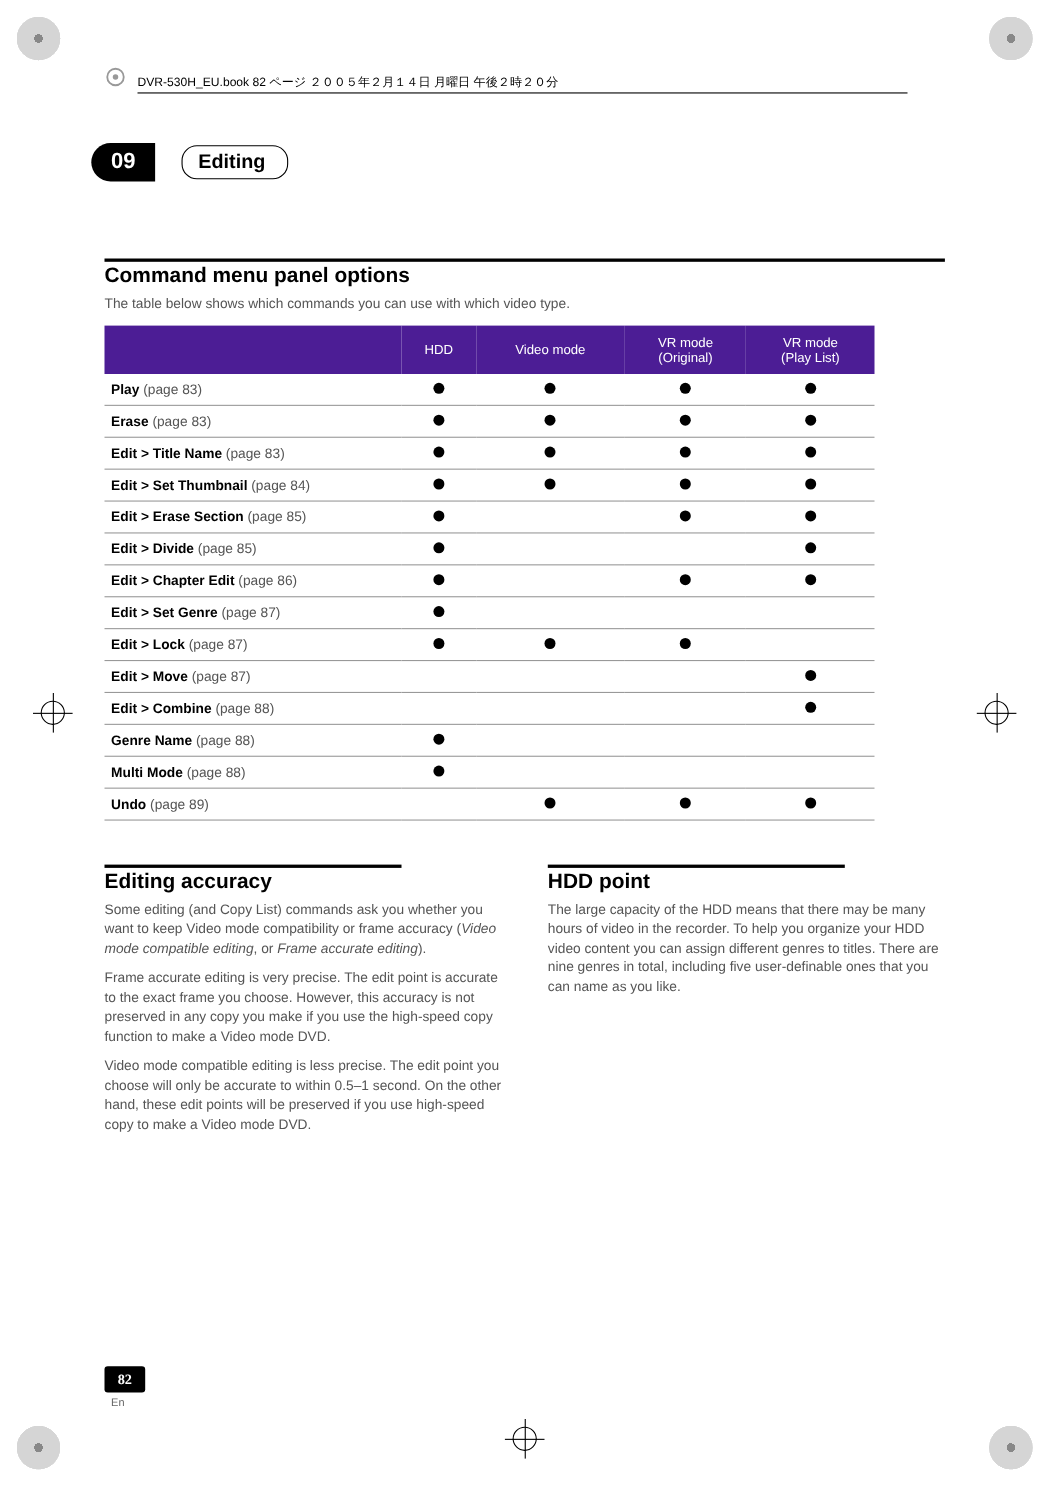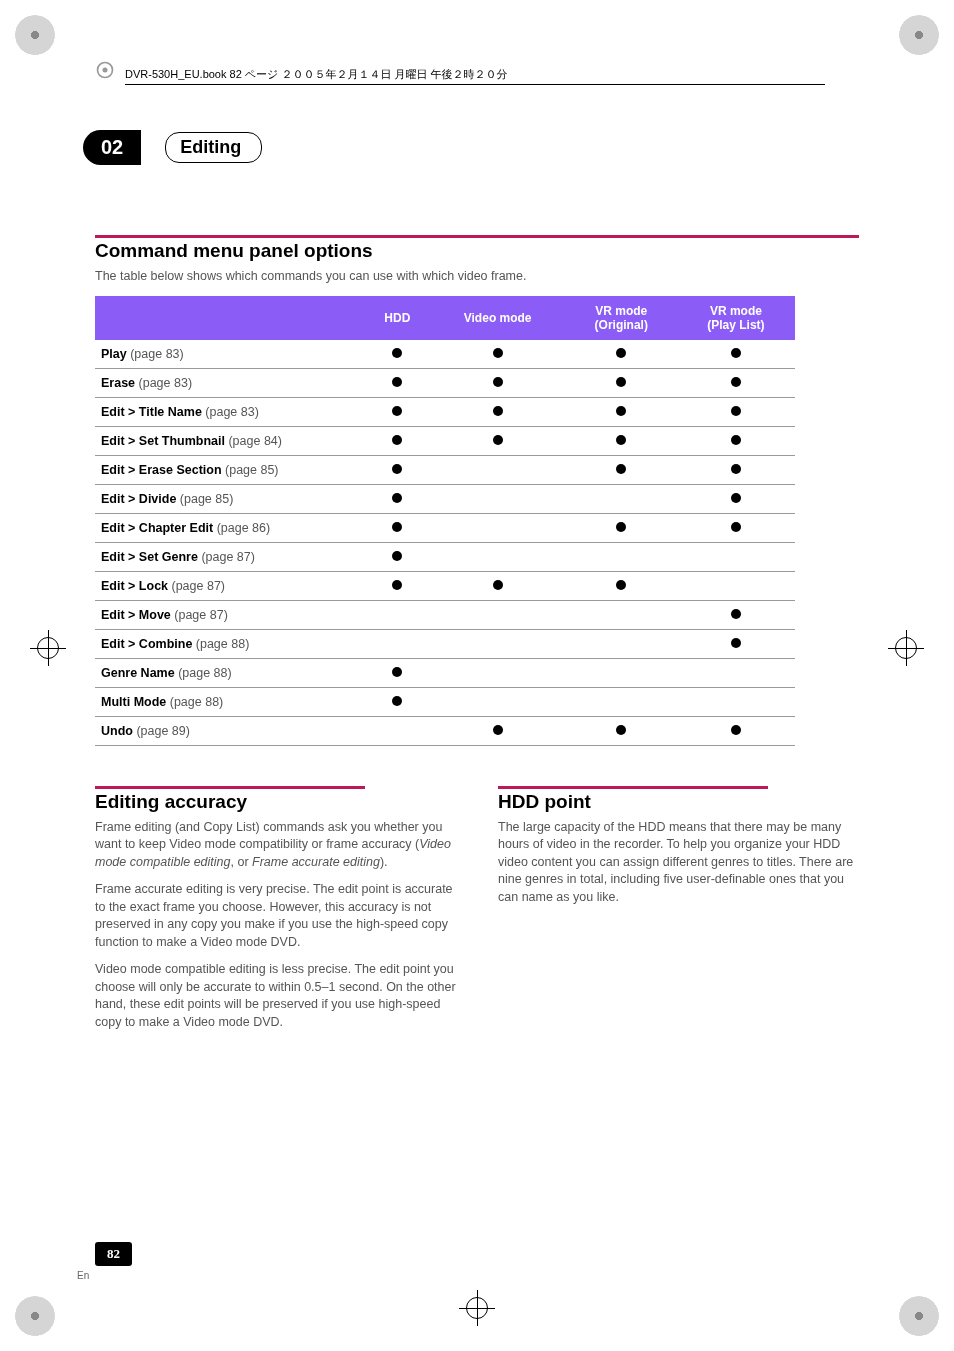--- a/index.html
+++ b/index.html
@@ -82,45 +82,45 @@
       padding: 4px 20px 4px 14px;
       font-size: 18px;
       font-weight: bold;
       display: inline-block;
     }
     .h2-title {
       font-size: 19px;
       font-weight: bold;
       color: #000;
       margin-bottom: 6px;
-      border-top: 3px solid #be185d;
+      border-top: 3px solid #000000;
       padding-top: 2px;
       display: inline-block;
       min-width: 270px;
     }
     .h2-title.full { display: block; }
     .body-text {
       font-size: 12.5px;
       color: #555;
       line-height: 1.4;
       margin-bottom: 10px;
     }
     .table-wrap {
       margin-top: 10px;
       margin-bottom: 40px;
     }
     table {
       border-collapse: collapse;
       width: 700px;
     }
     thead th {
-      background: #8b5cf6;
+      background: #4c1d95;
       color: #fff;
       font-size: 12px;
-      font-weight: bold;
+      font-weight: normal;
       padding: 8px 6px;
       text-align: center;
     }
     thead th:first-child { text-align: left; width: 270px; }
     tbody td {
       border-bottom: 1px solid #999;
       padding: 7px 6px;
       font-size: 12.5px;
       color: #555;
       text-align: center;
@@ -147,21 +147,21 @@
       color: #fff;
       font-weight: bold;
       font-size: 13px;
       padding: 4px 12px;
       border-radius: 3px;
       font-family: Liberation Serif, serif;
     }
     .page-lang {
       position: absolute;
       bottom: 70px;
-      left: 77px;
+      left: 101px;
       font-size: 10px;
       color: #666;
     }
     em { font-style: italic; }
   </style>
 </head>
 <body>
 
 <div class="print-mark tl">
     <div class="circle"></div>
@@ -189,27 +189,27 @@
 <div class="gear-icon">
   <svg viewBox="0 0 24 24">
       <circle cx="12" cy="12" r="9" fill="none" stroke="#999" stroke-width="2"></circle>
       <circle cx="12" cy="12" r="3" fill="#999"></circle>
     </svg>
 </div>
 <div class="header-line">DVR-530H_EU.book 82 ページ ２００５年２月１４日 月曜日 午後２時２０分</div>
 
 <div class="content">
   <div class="badge-row">
-    <div class="badge">02</div>
+    <div class="badge">09</div>
     <div class="section-title-pill">Editing</div>
   </div>
 
   <div>
     <div class="h2-title full">Command menu panel options</div>
-    <div class="body-text">The table below shows which commands you can use with which video frame.</div>
+    <div class="body-text">The table below shows which commands you can use with which video type.</div>
   </div>
 
   <div class="table-wrap">
     <table>
       <thead>
         <tr id="thead-row">
             <th></th>
             <th>HDD</th>
             <th>Video mode</th>
             <th>VR mode <br>(Original)</th>
@@ -316,21 +316,21 @@
             <td><span class="dot"></span></td>
           </tr>
         </tbody>
     </table>
   </div>
 
   <div class="two-col">
     <div class="col">
       <div class="h2-title">Editing accuracy</div>
       <div class="body-text">
-        <span>Frame editing (and Copy List) commands ask you whether you want to keep Video mode compatibility or frame accuracy (</span><em>Video mode compatible editing</em><span>, or </span><em>Frame accurate editing</em><span>).</span>
+        <span>Some editing (and Copy List) commands ask you whether you want to keep Video mode compatibility or frame accuracy (</span><em>Video mode compatible editing</em><span>, or </span><em>Frame accurate editing</em><span>).</span>
       </div>
       <div class="body-text">Frame accurate editing is very precise. The edit point is accurate to the exact frame you choose. However, this accuracy is not preserved in any copy you make if you use the high-speed copy function to make a Video mode DVD.</div>
       <div class="body-text">Video mode compatible editing is less precise. The edit point you choose will only be accurate to within 0.5–1 second. On the other hand, these edit points will be preserved if you use high-speed copy to make a Video mode DVD.</div>
     </div>
     <div class="col">
       <div class="h2-title">HDD point</div>
       <div class="body-text">The large capacity of the HDD means that there may be many hours of video in the recorder. To help you organize your HDD video content you can assign different genres to titles. There are nine genres in total, including five user-definable ones that you can name as you like.</div>
     </div>
   </div>
 </div>

